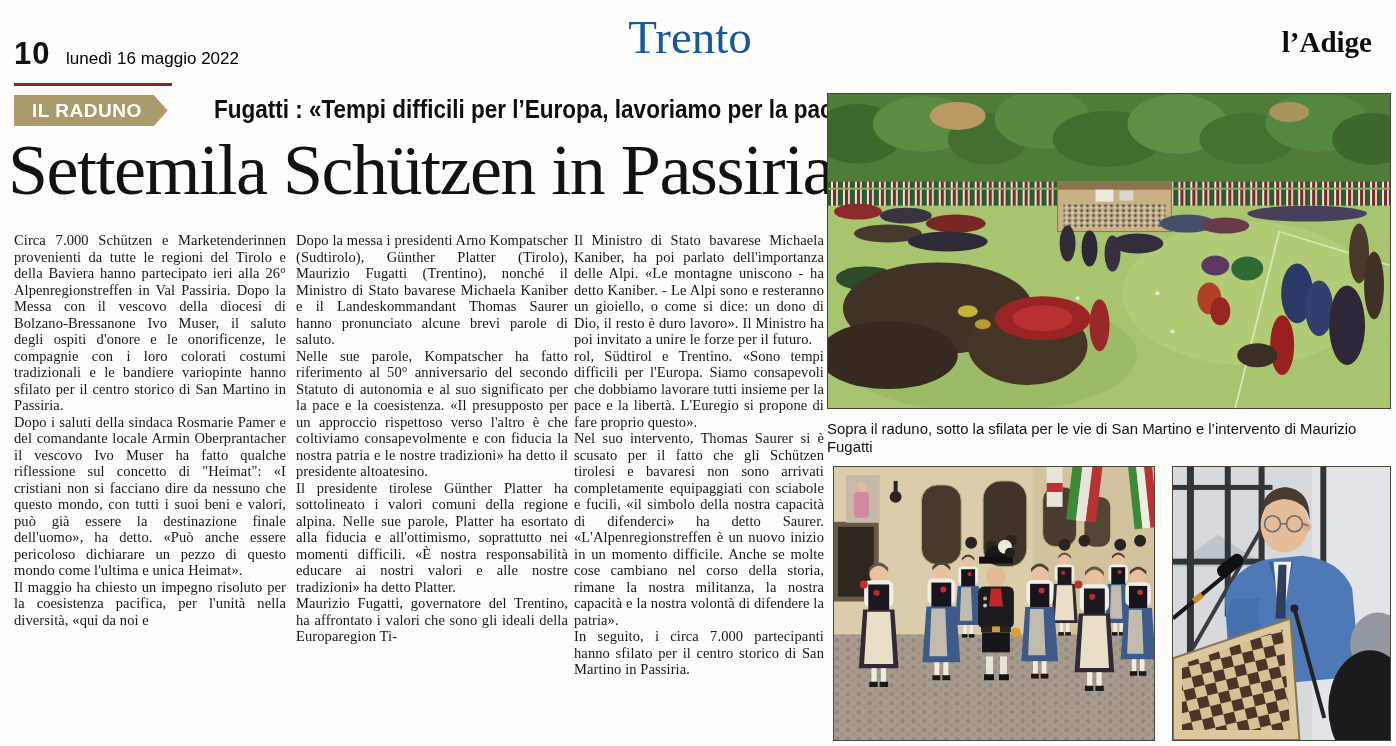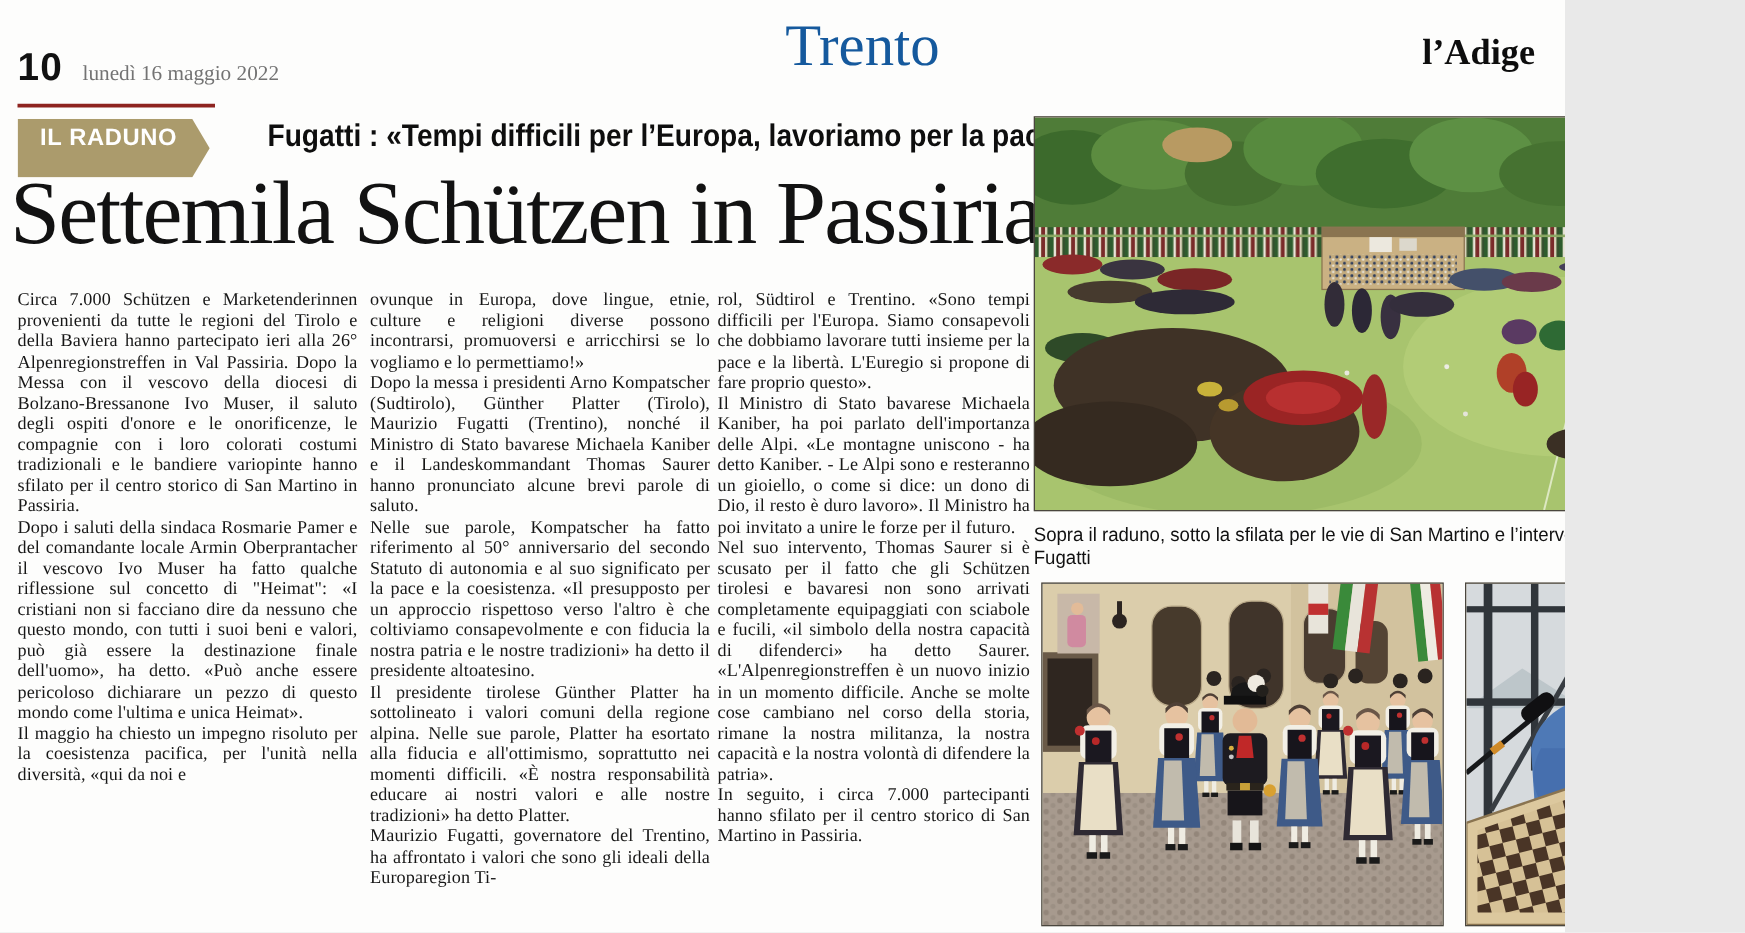--- a/index.html
+++ b/index.html
@@ -1,30 +1,30 @@
 <!DOCTYPE html>
 <html lang="it"><head>
 <meta charset="utf-8">
 <style>
   html,body{margin:0;padding:0;background:#e9e9e9;}
-  .page{position:relative;width:1252px;height:746px;background:#fdfdfc;overflow:hidden;
+  .page{position:relative;width:1396px;height:746px;background:#fdfdfc;overflow:hidden;
         font-family:"Liberation Serif",serif;color:#161616;}
   
   .pagenum{position:absolute;left:14px;top:36px;font-family:"Liberation Sans",sans-serif;
            font-weight:bold;font-size:31px;letter-spacing:1px;color:#111;}
-  .edition-date{position:absolute;left:66px;top:49px;font-family:Liberation Serif, serif;
-           font-size:17px;color:#737373;}
+  .edition-date{position:absolute;left:66px;top:49px;font-family:Liberation Sans, sans-serif;
+           font-size:17px;color:#000000;}
   .section-title{position:absolute;left:540px;top:10px;width:300px;text-align:center;
            font-family:"Liberation Serif",serif;font-weight:normal;font-size:47px;color:#15599d;}
   .masthead{position:absolute;right:24px;top:26px;font-family:"Liberation Serif",serif;
            font-weight:bold;font-size:29px;color:#0d0d0d;}
   .red-rule{position:absolute;left:14px;top:83px;width:158px;height:3px;background:#8e2420;}
   
   .kicker-badge{position:absolute;left:14px;top:95px;height:31px;line-height:31px;
-           padding:0 26px 16px 18px;background:#ab9b6c;color:#fff;
+           padding:0 26px 0 18px;background:#ab9b6c;color:#fff;
            font-family:"Liberation Sans",sans-serif;font-weight:bold;font-size:19px;
            letter-spacing:.5px;
            clip-path:polygon(0 0,calc(100% - 14px) 0,100% 50%,calc(100% - 14px) 100%,0 100%);}
   .subtitle{position:absolute;left:214px;top:95px;font-family:"Liberation Sans",sans-serif;
            font-weight:bold;font-size:25px;white-space:nowrap;color:#0e0e0e;
            transform:scaleX(.9);transform-origin:left center;}
   .headline{position:absolute;left:8px;top:129px;margin:0;font-family:"Liberation Serif",serif;
            font-weight:normal;font-size:72px;letter-spacing:-1.5px;white-space:nowrap;color:#121212;}
   
   .col{position:absolute;top:218px;font-size:14.5px;line-height:16.5px;text-align:justify;
@@ -58,29 +58,28 @@
   <div class="kicker-badge">IL RADUNO</div>
   <div class="subtitle">Fugatti : «Tempi difficili per l’Europa, lavoriamo per la pace»</div>
   <h1 class="headline">Settemila Schützen in Passiria</h1>
 
   <div class="col col-1">
     <p>Circa 7.000 Schützen e Marketenderinnen provenienti da tutte le regioni del Tirolo e della Baviera hanno partecipato ieri alla 26° Alpenregionstreffen in Val Passiria. Dopo la Messa con il vescovo della diocesi di Bolzano-Bressanone Ivo Muser, il saluto degli ospiti d'onore e le onorificenze, le compagnie con i loro colorati costumi tradizionali e le bandiere variopinte hanno sfilato per il centro storico di San Martino in Passiria.</p>
     <p>Dopo i saluti della sindaca Rosmarie Pamer e del comandante locale Armin Oberprantacher il vescovo Ivo Muser ha fatto qualche riflessione sul concetto di "Heimat": «I cristiani non si facciano dire da nessuno che questo mondo, con tutti i suoi beni e valori, può già essere la destinazione finale dell'uomo», ha detto. «Può anche essere pericoloso dichiarare un pezzo di questo mondo come l'ultima e unica Heimat».</p>
     <p>Il maggio ha chiesto un impegno risoluto per la coesistenza pacifica, per l'unità nella diversità, «qui da noi e</p>
   </div>
   <div class="col col-2">
-    <p>ovunque in Europa, dove lingue, etnie, culture e religioni diverse possono incontrarsi, promuoversi e arricchirsi se lo vogliamo e lo permettiamo!»</p>
     <p>Dopo la messa i presidenti Arno Kompatscher (Sudtirolo), Günther Platter (Tirolo), Maurizio Fugatti (Trentino), nonché il Ministro di Stato bavarese Michaela Kaniber e il Landeskommandant Thomas Saurer hanno pronunciato alcune brevi parole di saluto.</p>
     <p>Nelle sue parole, Kompatscher ha fatto riferimento al 50° anniversario del secondo Statuto di autonomia e al suo significato per la pace e la coesistenza. «Il presupposto per un approccio rispettoso verso l'altro è che coltiviamo consapevolmente e con fiducia la nostra patria e le nostre tradizioni» ha detto il presidente altoatesino.</p>
     <p>Il presidente tirolese Günther Platter ha sottolineato i valori comuni della regione alpina. Nelle sue parole, Platter ha esortato alla fiducia e all'ottimismo, soprattutto nei momenti difficili. «È nostra responsabilità educare ai nostri valori e alle nostre tradizioni» ha detto Platter.</p>
     <p>Maurizio Fugatti, governatore del Trentino, ha affrontato i valori che sono gli ideali della Europaregion Ti-</p>
   </div>
   <div class="col col-3">
+    <p>Il Ministro di Stato bavarese Michaela Kaniber, ha poi parlato dell'importanza delle Alpi. «Le montagne uniscono - ha detto Kaniber. - Le Alpi sono e resteranno un gioiello, o come si dice: un dono di Dio, il resto è duro lavoro». Il Ministro ha poi invitato a unire le forze per il futuro.</p>
     <p>rol, Südtirol e Trentino. «Sono tempi difficili per l'Europa. Siamo consapevoli che dobbiamo lavorare tutti insieme per la pace e la libertà. L'Euregio si propone di fare proprio questo».</p>
-    <p>Il Ministro di Stato bavarese Michaela Kaniber, ha poi parlato dell'importanza delle Alpi. «Le montagne uniscono - ha detto Kaniber. - Le Alpi sono e resteranno un gioiello, o come si dice: un dono di Dio, il resto è duro lavoro». Il Ministro ha poi invitato a unire le forze per il futuro.</p>
     <p>Nel suo intervento, Thomas Saurer si è scusato per il fatto che gli Schützen tirolesi e bavaresi non sono arrivati completamente equipaggiati con sciabole e fucili, «il simbolo della nostra capacità di difenderci» ha detto Saurer. «L'Alpenregionstreffen è un nuovo inizio in un momento difficile. Anche se molte cose cambiano nel corso della storia, rimane la nostra militanza, la nostra capacità e la nostra volontà di difendere la patria».</p>
     <p>In seguito, i circa 7.000 partecipanti hanno sfilato per il centro storico di San Martino in Passiria.</p>
   </div>
 
   <figure class="photo-main" role="img" aria-label="Veduta aerea del raduno degli Schützen sul prato in Val Passiria">
     <svg viewBox="0 0 563 315" preserveAspectRatio="none">
       <defs>
         <pattern id="flags" width="12" height="24" patternUnits="userSpaceOnUse">
           <rect width="12" height="24" fill="#8ba963"></rect>
           <rect x="0" width="3" height="22" fill="#2e5c2e"></rect>

